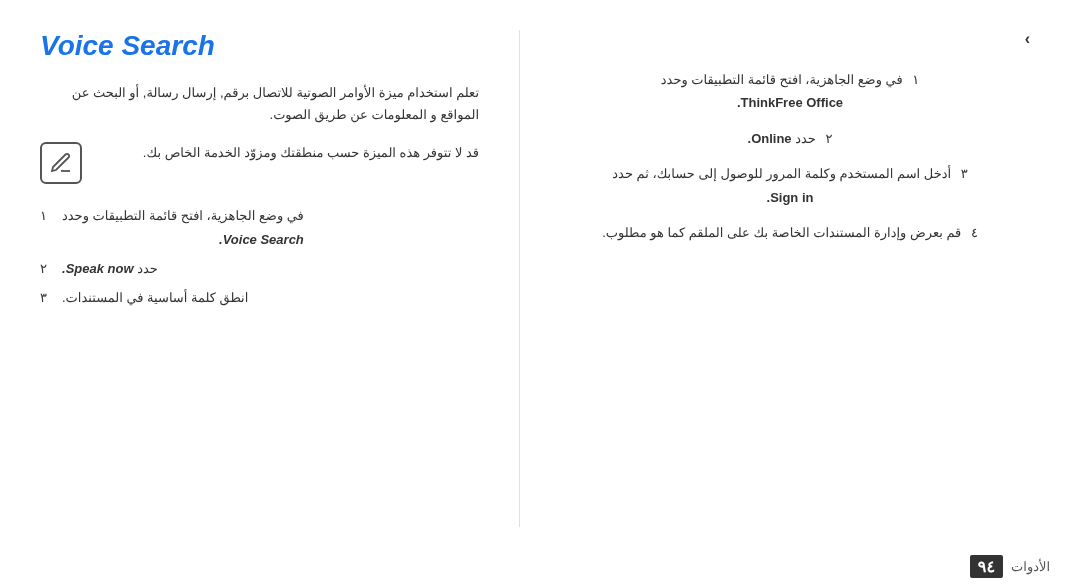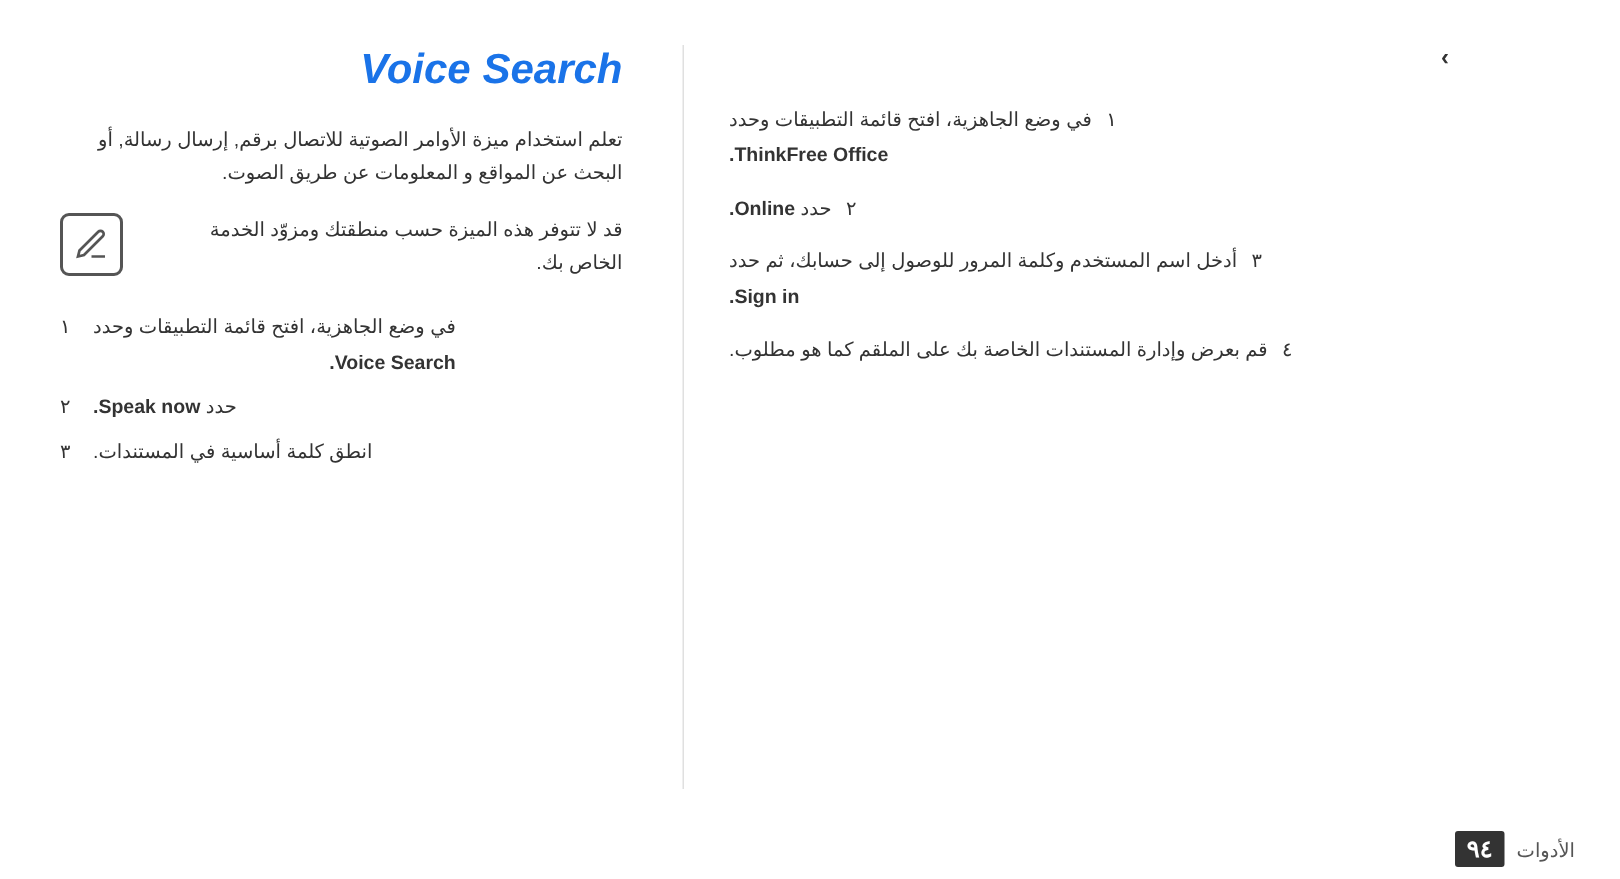--- a/index.html
+++ b/index.html
@@ -23,25 +23,25 @@
 
     .main-content {
       display: flex;
       flex-direction: row;
       flex: 1;
       padding: 30px 0 20px 0;
     }
 
     
     .left-panel {
-      width: 456px;
+      width: 520px;
       padding: 0 40px;
       display: flex;
       flex-direction: column;
-      align-items: flex-end;
+      align-items: flex-start;
       border-right: 1px solid #e0e0e0;
     }
 
     .voice-search-title {
       font-size: 28px;
       font-weight: bold;
       color: #1a73e8;
       text-align: center;
       margin-bottom: 20px;
       font-style: italic;
@@ -119,20 +119,21 @@
 
     .step-number {
       font-size: 13px;
       color: #333;
       min-width: 16px;
       text-align: left;
     }
 
     .step-text-bold {
       font-weight: bold;
+      font-style: italic;
     }
 
     
     .right-panel {
       width: 560px;
       padding: 0 50px 0 30px;
       display: flex;
       flex-direction: column;
       direction: rtl;
     }
@@ -157,21 +158,21 @@
     .right-steps-list {
       direction: rtl;
       width: 100%;
     }
 
     .right-step-item {
       font-size: 13px;
       color: #333;
       line-height: 1.8;
       margin-bottom: 12px;
-      text-align: left;
+      text-align: center;
       direction: rtl;
     }
 
     .right-step-item .step-num {
       font-size: 13px;
       color: #333;
       margin-left: 6px;
     }
 
     

